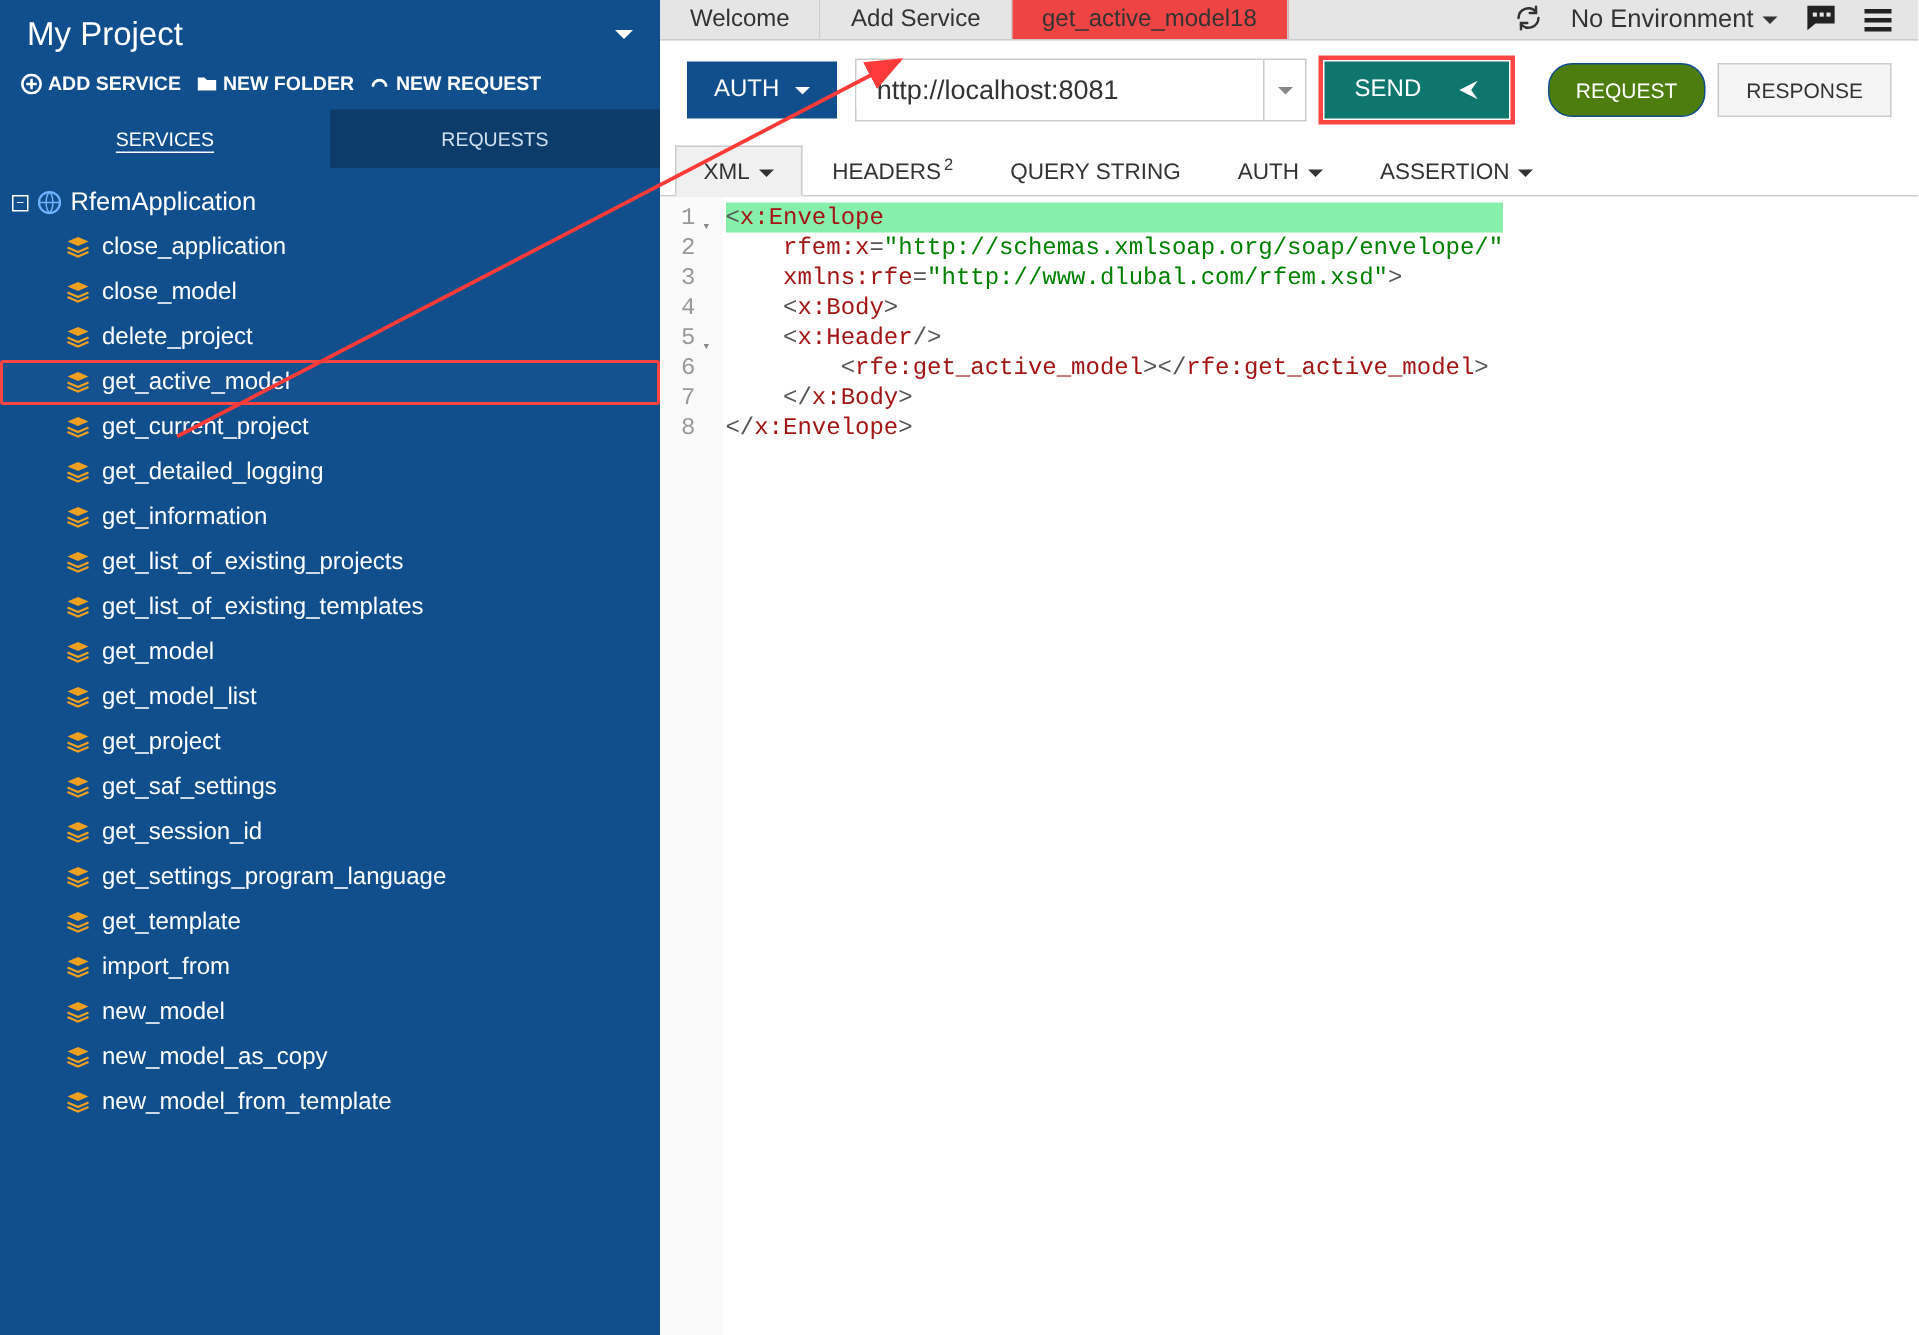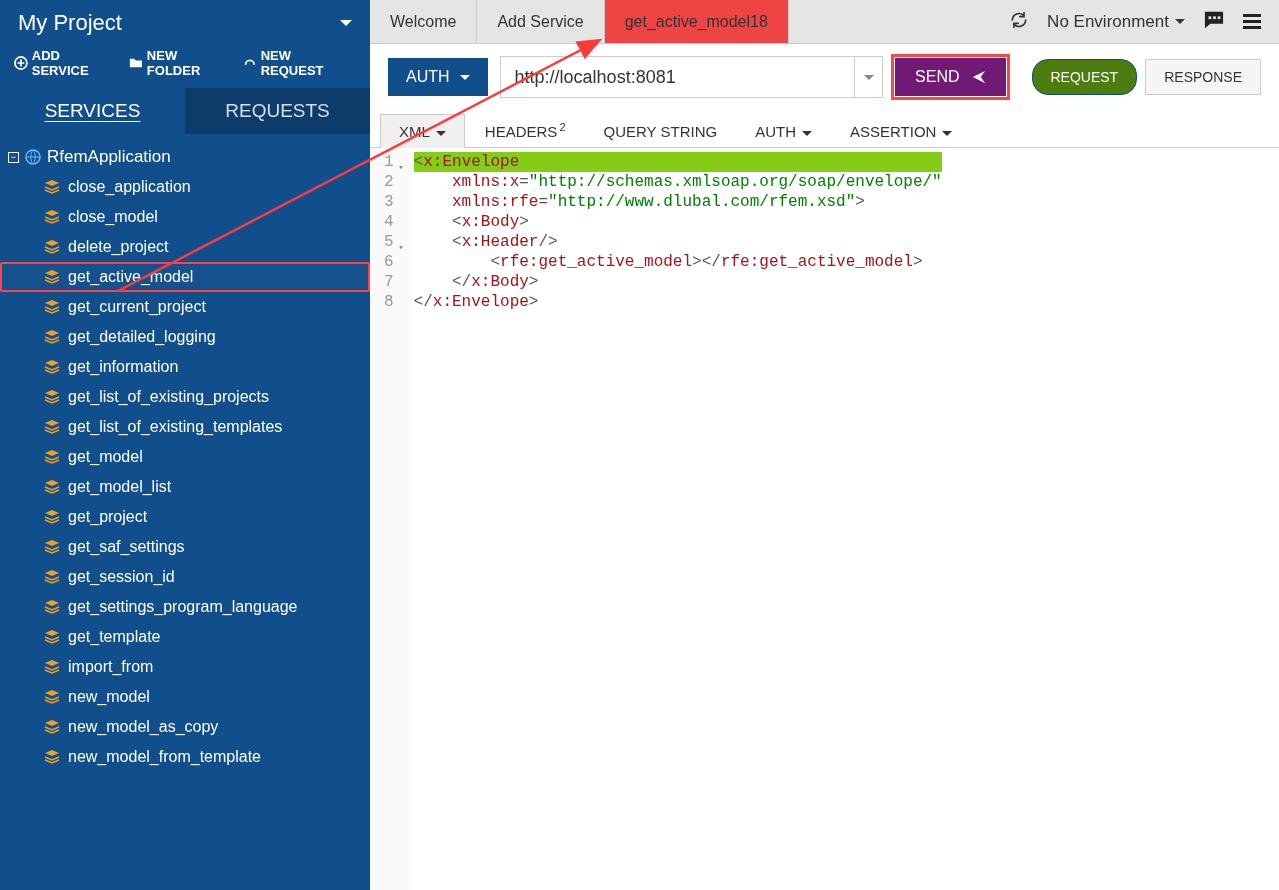--- a/index.html
+++ b/index.html
@@ -1,68 +1,68 @@
 <!DOCTYPE html>
 <html><head>
 <meta charset="utf-8">
 <style>
   * { box-sizing: border-box; margin: 0; padding: 0; }
   body { font-family: "Segoe UI", Arial, sans-serif; font-size: 14px; color: #333; background: #fff; width: 1279px; height: 890px; overflow: hidden; position: relative; }
   .layout { display: flex; height: 100%; }
 
   
-  .sidebar { width: 370px; background: #114e8c; color: #fff; display: flex; flex-direction: column; position: relative; }
+  .sidebar { width: 440px; background: #114e8c; color: #fff; display: flex; flex-direction: column; position: relative; }
   .project-header { padding: 10px 18px 6px; display: flex; align-items: center; justify-content: space-between; }
   .project-title { font-size: 22px; font-weight: 400; }
   .project-caret { width: 0; height: 0; border-left: 6px solid transparent; border-right: 6px solid transparent; border-top: 6px solid #fff; }
   .project-actions { display: flex; gap: 10px; padding: 6px 14px 10px; font-size: 13px; font-weight: 600; }
   .project-action { display: flex; align-items: center; gap: 4px; cursor: pointer; }
   .project-action svg { width: 14px; height: 14px; fill: #fff; }
 
   .sidebar-tabs { display: flex; }
-  .sidebar-tab { flex: 1; text-align: center; padding: 12px 0; font-size: 19px; cursor: pointer; }
+  .sidebar-tab { flex: 1; text-align: center; padding: 12px 0; font-size: 13px; cursor: pointer; }
   .sidebar-tab.active { text-decoration: underline; text-underline-offset: 4px; }
   .sidebar-tab.inactive { background: #0d3c6b; color: #cfe0f0; }
 
   .tree { flex: 1; overflow-y: auto; padding: 8px 0 20px; }
   .tree::-webkit-scrollbar { width: 12px; }
   .tree::-webkit-scrollbar-track { background: rgba(0,0,0,.1); }
   .tree::-webkit-scrollbar-thumb { background: #e5e5e5; border-radius: 2px; }
 
   .tree-root { display: flex; align-items: center; gap: 6px; padding: 5px 8px; font-size: 17px; }
   .tree-root .collapse-box { width: 11px; height: 11px; border: 1px solid #fff; font-size: 9px; line-height: 9px; text-align: center; color: #fff; cursor: pointer; }
   .tree-root .globe-icon { width: 16px; height: 16px; }
 
   .tree-item { display: flex; align-items: center; gap: 8px; padding: 6px 10px 6px 44px; font-size: 16px; cursor: pointer; }
   .tree-item .layers-icon { width: 16px; height: 16px; }
   .tree-item.highlighted { outline: 2px solid #ff4444; outline-offset: -2px; background: rgba(255,255,255,.02); border-radius: 2px; }
 
   
   .main { flex: 1; display: flex; flex-direction: column; background: #fff; position: relative; }
-  .topbar { height: 44px; background: #e5e5e5; display: flex; align-items: stretch; border-bottom: 1px solid #ccc; }
+  .topbar { height: 27px; background: #e5e5e5; display: flex; align-items: stretch; border-bottom: 1px solid #ccc; }
   .topbar-tabs { display: flex; }
   .top-tab { padding: 0 20px; display: flex; align-items: center; font-size: 16px; color: #333; border-right: 1px solid #ccc; cursor: pointer; background: #e5e5e5; }
   .top-tab.active { background: #ef4444; }
   .topbar-spacer { flex: 1; }
   .topbar-right { display: flex; align-items: center; gap: 18px; padding: 0 18px; }
   .refresh-icon svg { width: 20px; height: 20px; stroke: #333; fill: none; stroke-width: 2; }
   .env-dropdown { display: flex; align-items: center; gap: 6px; font-size: 17px; cursor: pointer; }
   .caret-down { width: 0; height: 0; border-left: 5px solid transparent; border-right: 5px solid transparent; border-top: 5px solid #333; }
   .chat-icon svg { width: 22px; height: 20px; fill: #222; }
   .menu-icon { display: flex; flex-direction: column; gap: 3px; cursor: pointer; }
   .menu-icon div { width: 18px; height: 3px; background: #222; }
 
   .request-row { display: flex; align-items: center; gap: 12px; padding: 12px 18px; }
   .method-btn { background: #114e8c; color: #fff; padding: 10px 18px; display: flex; align-items: center; gap: 10px; font-size: 16px; cursor: pointer; }
   .method-btn .caret-down { border-top-color: #fff; }
   .url-input { flex: 1; display: flex; align-items: center; border: 1px solid #ccc; height: 42px; }
   .url-input input { flex: 1; border: none; outline: none; font-size: 18px; padding: 0 14px; color: #333; }
   .url-caret { width: 28px; display: flex; align-items: center; justify-content: center; border-left: 1px solid #ccc; height: 100%; cursor: pointer; }
   .url-caret .caret-down { border-top-color: #888; }
-  .send-btn { background: #701a75; color: #fff; padding: 10px 20px; font-size: 16px; display: flex; align-items: center; gap: 12px; cursor: pointer; outline: 3px solid #ff4444; outline-offset: 1px; }
+  .send-btn { background: #0f766e; color: #fff; padding: 10px 20px; font-size: 16px; display: flex; align-items: center; gap: 24px; cursor: pointer; outline: 3px solid #ff4444; outline-offset: 1px; }
   .send-btn svg { width: 14px; height: 14px; fill: #fff; }
   .reqresp-tabs { display: flex; gap: 8px; margin-left: 14px; }
   .rr-tab { padding: 9px 18px; font-size: 14px; border: 1px solid #ccc; cursor: pointer; }
   .rr-tab.active { background: #4d7c0f; color: #fff; border-color: #114e8c; border-radius: 16px; }
   .rr-tab.inactive { background: #f5f5f5; color: #333; }
 
   .subtabs { display: flex; gap: 2px; padding: 0 10px; align-items: flex-end; height: 38px; border-bottom: 1px solid #ccc; }
   .subtab { padding: 8px 18px 7px; font-size: 15px; color: #333; cursor: pointer; white-space: nowrap; }
   .subtab .caret-down { display: inline-block; margin-left: 6px; vertical-align: middle; }
   .subtab.active { background: #f0f0f0; border: 1px solid #ccc; border-bottom: 1px solid #f0f0f0; position: relative; top: 1px; }
@@ -73,21 +73,21 @@
   .gutter { background: #fafafa; color: #999; text-align: right; padding: 4px 8px 4px 14px; user-select: none; }
   .gutter-line { display: flex; align-items: center; justify-content: flex-end; gap: 2px; height: 20px; }
   .fold { width: 8px; height: 8px; font-size: 9px; color: #888; visibility: hidden; }
   .fold.show { visibility: visible; }
   .code { padding: 4px 0 4px 2px; }
   .code-line { height: 20px; white-space: pre; }
   .t-tag { color: #a31515; }
   .t-attr { color: #a31515; }
   .t-str { color: #008000; }
   .t-punc { color: #555; }
-  .line-hl { background: #84cc16; }
+  .line-hl { background: #86efac; }
 
   
   .arrow-overlay { position: absolute; left: 0; top: 0; width: 100%; height: 100%; pointer-events: none; }
 
 </style>
 </head>
 <body>
 
 <div class="layout">
 
@@ -405,21 +405,21 @@
             <span>7</span>
             <span class="fold ">▾</span>
           </div>
           <div class="gutter-line">
             <span>8</span>
             <span class="fold ">▾</span>
           </div>
         </div>
       <div class="code" id="code">
           <div class="code-line line-hl"><span class="t-punc">&lt;</span><span class="t-tag">x:Envelope</span></div>
-          <div class="code-line">    <span class="t-attr">xmlns:x</span><span class="t-punc">=</span><span class="t-str">"http://schemas.xmlsoap.org/soap/envelope/"</span></div>
+          <div class="code-line">    <span class="t-attr">rfem:x</span><span class="t-punc">=</span><span class="t-str">"http://schemas.xmlsoap.org/soap/envelope/"</span></div>
           <div class="code-line">    <span class="t-attr">xmlns:rfe</span><span class="t-punc">=</span><span class="t-str">"http://www.dlubal.com/rfem.xsd"</span><span class="t-punc">&gt;</span></div>
           <div class="code-line">    <span class="t-punc">&lt;</span><span class="t-tag">x:Body</span><span class="t-punc">&gt;</span></div>
           <div class="code-line">    <span class="t-punc">&lt;</span><span class="t-tag">x:Header</span><span class="t-punc">/&gt;</span></div>
           <div class="code-line">        <span class="t-punc">&lt;</span><span class="t-tag">rfe:get_active_model</span><span class="t-punc">&gt;&lt;/</span><span class="t-tag">rfe:get_active_model</span><span class="t-punc">&gt;</span></div>
           <div class="code-line">    <span class="t-punc">&lt;/</span><span class="t-tag">x:Body</span><span class="t-punc">&gt;</span></div>
           <div class="code-line"><span class="t-punc">&lt;/</span><span class="t-tag">x:Envelope</span><span class="t-punc">&gt;</span></div>
         </div>
     </div>
 
   </div>

